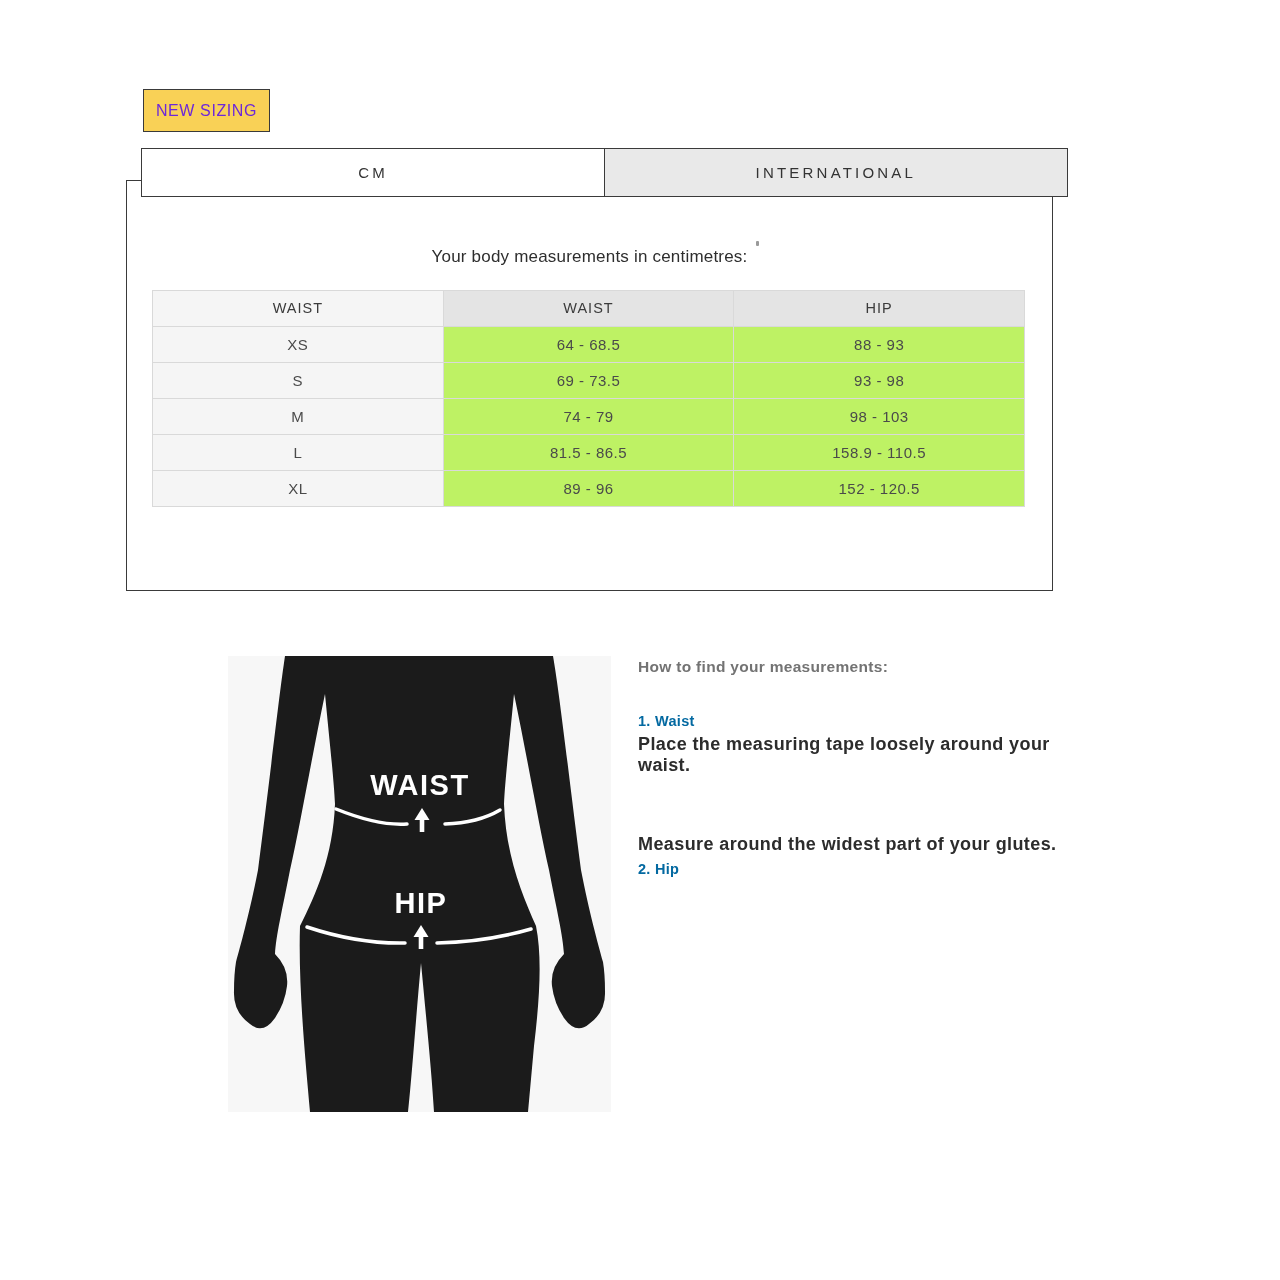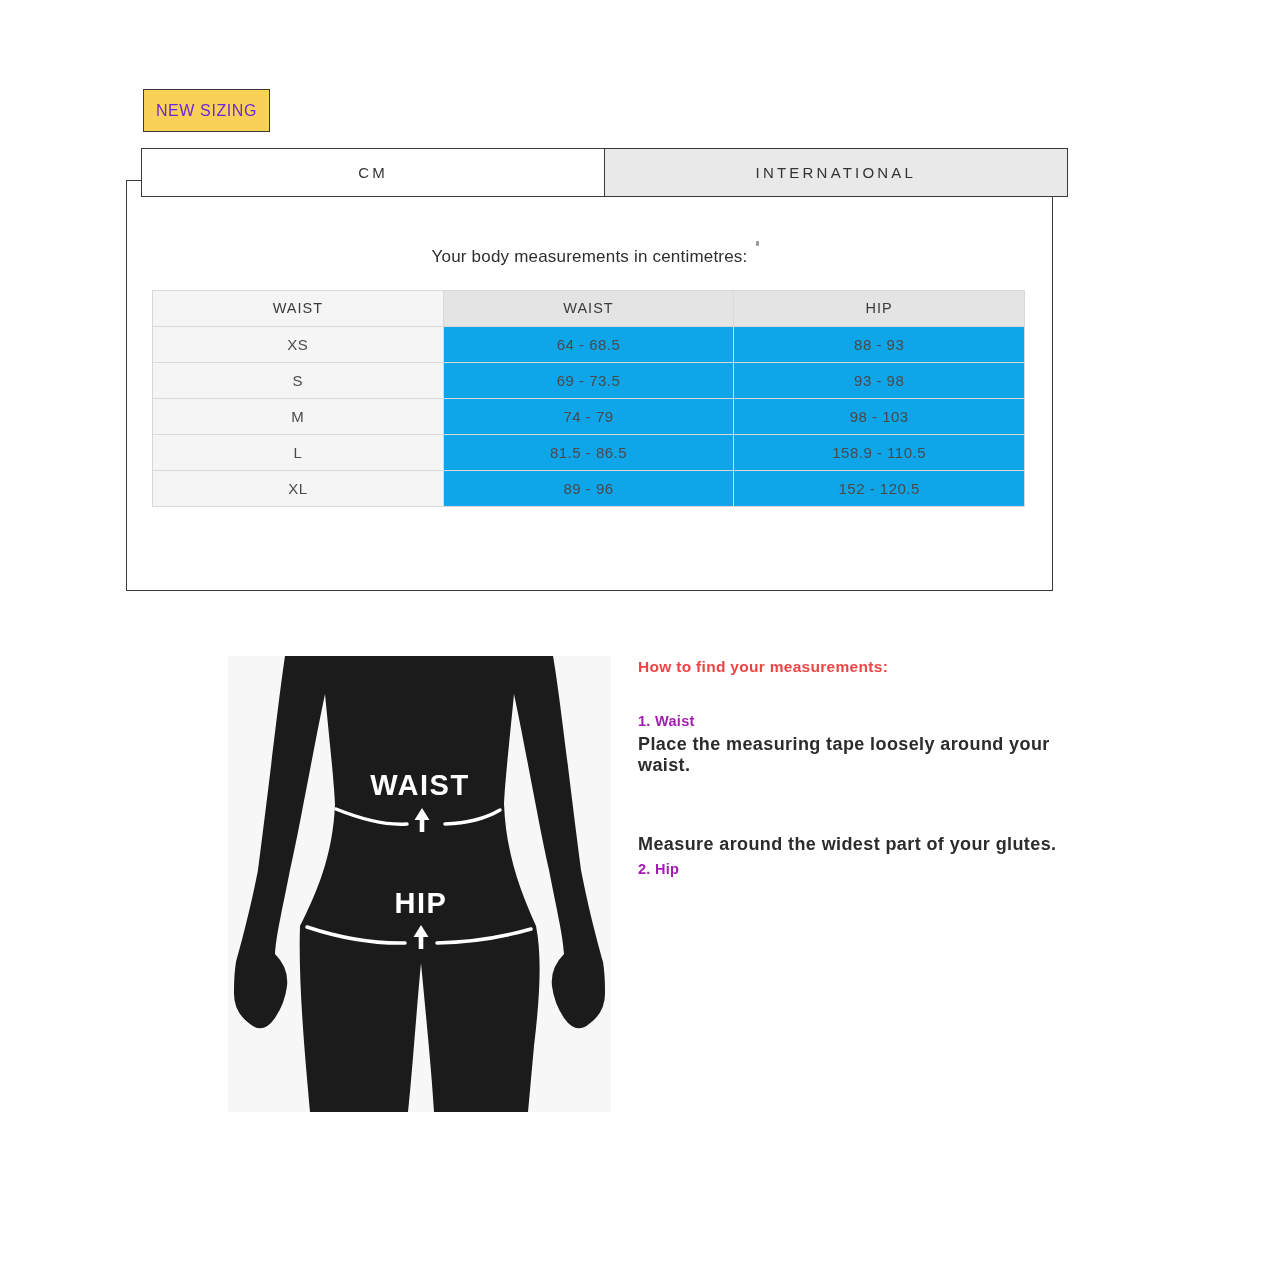--- a/index.html
+++ b/index.html
@@ -46,38 +46,38 @@
   table.size-table {
     position: absolute; left: 25px; top: 109px; width: 873px;
     border-collapse: collapse; table-layout: fixed;
   }
   .size-table th, .size-table td {
     border: 1px solid #d9d9d9; height: 36px; text-align: center;
     font-weight: normal; vertical-align: middle;
   }
   .size-table th { font-size: 14.5px; letter-spacing: 1px; color: #3b3b3b; background: #e4e4e4; }
   .size-table th.size-col { background: #f5f5f5; }
-  .size-table td { font-size: 15px; letter-spacing: 0.5px; color: #4a4a4a; background: #0ea5e9; }
+  .size-table td { font-size: 15px; letter-spacing: 0.5px; color: #4a4a4a; background: #bef264; }
   .size-table td.size-col { background: #f5f5f5; }
 
   
   .diagram {
     position: absolute; left: 228px; top: 656px; width: 383px; height: 456px;
     background: #f7f7f7;
   }
   .diagram svg { display: block; }
   .measure-label {
     font-family: "Liberation Sans", "DejaVu Sans", sans-serif;
     font-size: 29px; font-weight: bold; letter-spacing: 1.5px; fill: #ffffff;
   }
 
   
   .instructions { position: absolute; left: 638px; top: 658px; width: 440px; }
-  .instructions-title { font-size: 15.5px; font-weight: bold; letter-spacing: 0.3px; color: #ef4444; }
-  .step-heading { position: absolute; font-size: 14.5px; font-weight: bold; letter-spacing: 0.3px; color: #a21caf; }
+  .instructions-title { font-size: 15.5px; font-weight: bold; letter-spacing: 0.3px; color: #737373; }
+  .step-heading { position: absolute; font-size: 14.5px; font-weight: bold; letter-spacing: 0.3px; color: #0369a1; }
   .step-text { position: absolute; font-size: 18px; letter-spacing: 0.4px; color: #2c2c2c; font-weight: bold; }
   .h1pos { top: 55px; } .t1pos { top: 76px; }
   .h2pos { top: 155px; margin-top: 48px; } .t2pos { top: 176px; }
 </style>
 </head>
 <body>
 
 <div class="badge">
   <span>NEW SIZING</span>
 </div>

